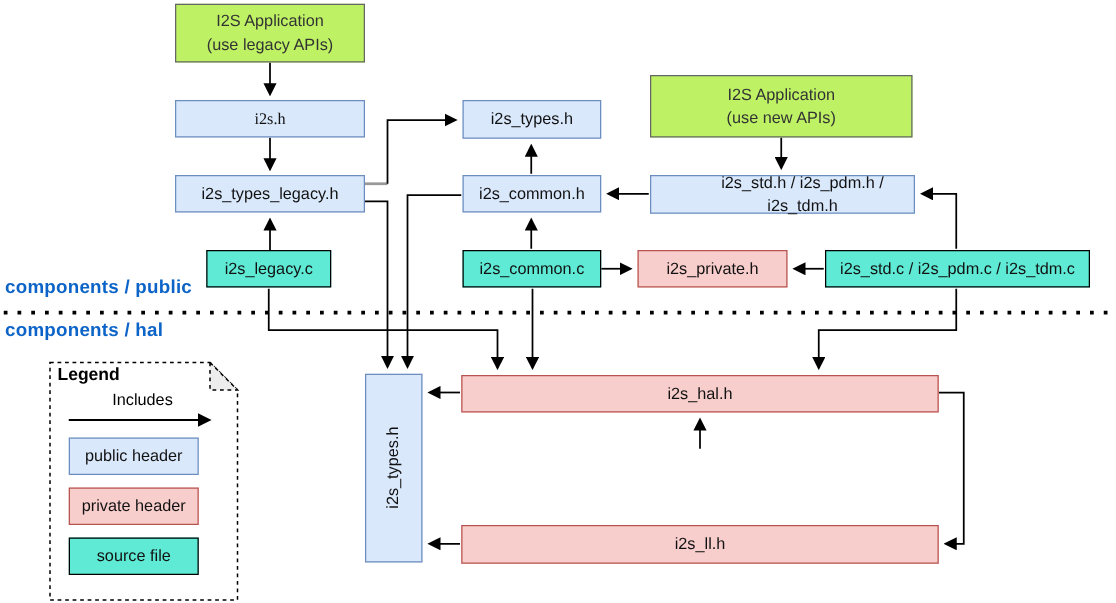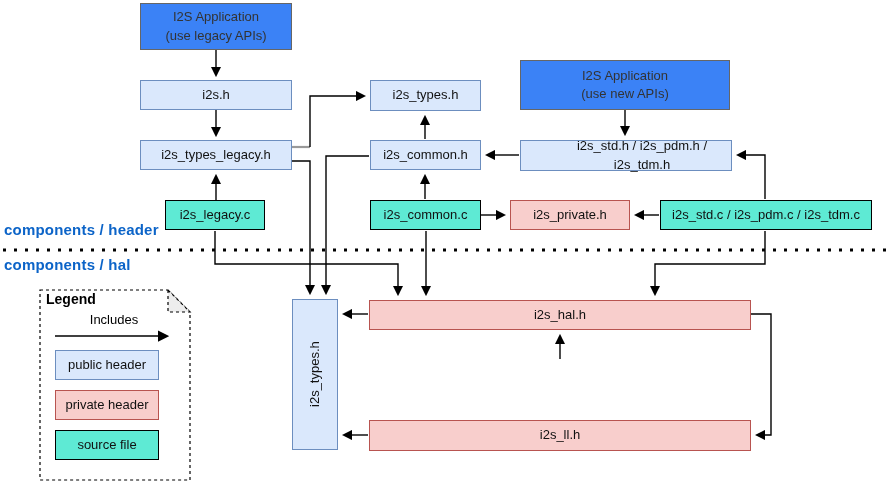--- a/index.html
+++ b/index.html
@@ -8,21 +8,21 @@
     font-family:"Liberation Sans","DejaVu Sans",sans-serif; overflow:hidden;
   }
   svg.wires { position:absolute; left:0; top:0; width:893px; height:482px; }
   .node {
     position:absolute; display:flex; align-items:center; justify-content:center;
     font-size:13px; color:#111; text-align:center; box-sizing:border-box;
     line-height:1.4;
   }
   .node.blue  { background:#dae8fc; border:1.4px solid #6c8ebf; }
   .node.pink  { background:#f8cecc; border:1.4px solid #b85450; }
-  .node.gray  { background:#3b82f6; border:1.4px solid #666666; color:#333; }
+  .node.gray  { background:#bef264; border:1.4px solid #666666; color:#333; }
   .node.white { background:#5eead4; border:1.4px solid #000000; }
   .prewrap { white-space:pre-line; }
   .vtext { transform:rotate(-90deg); white-space:nowrap; }
   .seclabel {
     position:absolute; left:4px; font-size:15px; font-weight:bold; color:#0c64c8;
     letter-spacing:0.2px;
   }
   .legend-title { position:absolute; left:46px; top:291px; font-size:14px; font-weight:bold; color:#000; }
   .legend-includes { position:absolute; left:55px; top:312px; width:118px; text-align:center; font-size:13px; color:#000; }
   .legend-box { left:55px; width:104px; height:30px; }
@@ -62,26 +62,26 @@
       <path d="M368,435 L344,435" marker-end="url(#arr)"></path>
     </g>
     <path d="M3,250 L891,250" stroke="#000" stroke-width="3" stroke-dasharray="3 8" fill="none"></path>
     <g>
       <path d="M40,290 L168,290 L190,312 L190,480 L40,480 Z" fill="#ffffff" stroke="#000" stroke-width="1.2" stroke-dasharray="3 3"></path>
       <path d="M168,290 L168,312 L190,312 Z" fill="#ededed" stroke="#000" stroke-width="1.2" stroke-dasharray="3 3"></path>
       <path d="M55,336 L167,336" stroke="#000" stroke-width="1.5" fill="none" marker-end="url(#arr)"></path>
     </g>
   </svg>
 
-  <div class="seclabel" style="top:221px;">components / header</div>
+  <div class="seclabel" style="top:221px;">components / public</div>
   <div class="seclabel" style="top:256px;">components / hal</div>
 
   <div class="node gray prewrap" style="left:140px; top:3px;   width:152px; height:47px;">I2S Application
 (use legacy APIs)</div>
-  <div class="node blue" style="left:140px; top:80px;  width:152px; height:30px;">i2s.h</div>
+  <div class="node blue" style="left:140px; top:80px;  width:152px; height:30px;font-family:Liberation Serif, serif;">i2s.h</div>
   <div class="node blue" style="left:140px; top:140px; width:152px; height:30px;">i2s_types_legacy.h</div>
   <div class="node white" style="left:165px; top:200px; width:100px; height:30px;">i2s_legacy.c</div>
   <div class="node blue" style="left:370px; top:80px;  width:111px; height:31px;">i2s_types.h</div>
   <div class="node blue" style="left:370px; top:140px; width:111px; height:30px;">i2s_common.h</div>
   <div class="node white" style="left:370px; top:200px; width:111px; height:30px;">i2s_common.c</div>
   <div class="node gray prewrap" style="left:520px; top:60px;  width:210px; height:50px;">I2S Application
 (use new APIs)</div>
   <div class="node blue" style="left:520px; top:140px; width:212px; height:31px;padding-left:32px;">i2s_std.h / i2s_pdm.h / i2s_tdm.h</div>
   <div class="node pink" style="left:510px; top:200px; width:120px; height:30px;">i2s_private.h</div>
   <div class="node white" style="left:660px; top:200px; width:212px; height:30px;">i2s_std.c / i2s_pdm.c / i2s_tdm.c</div>

